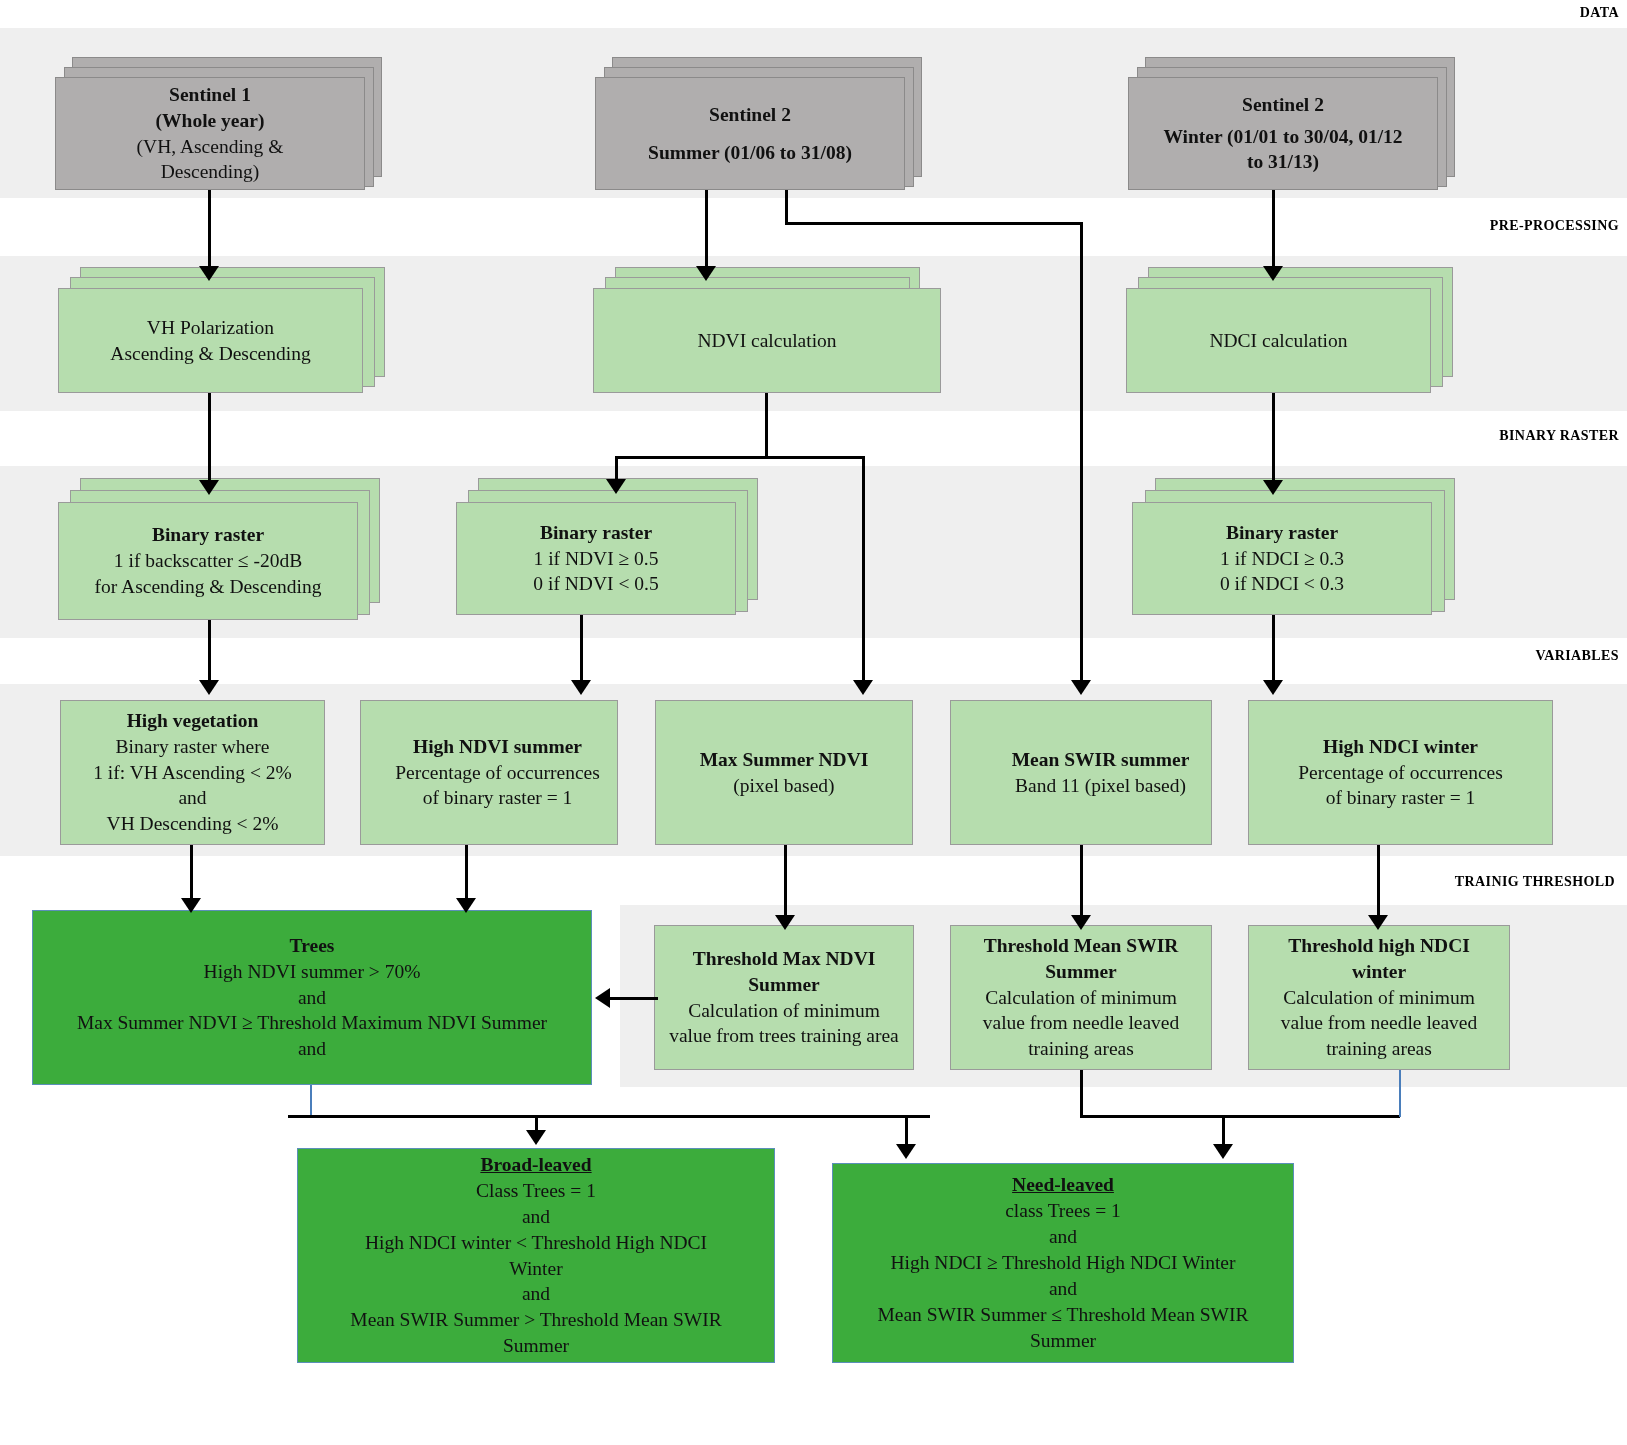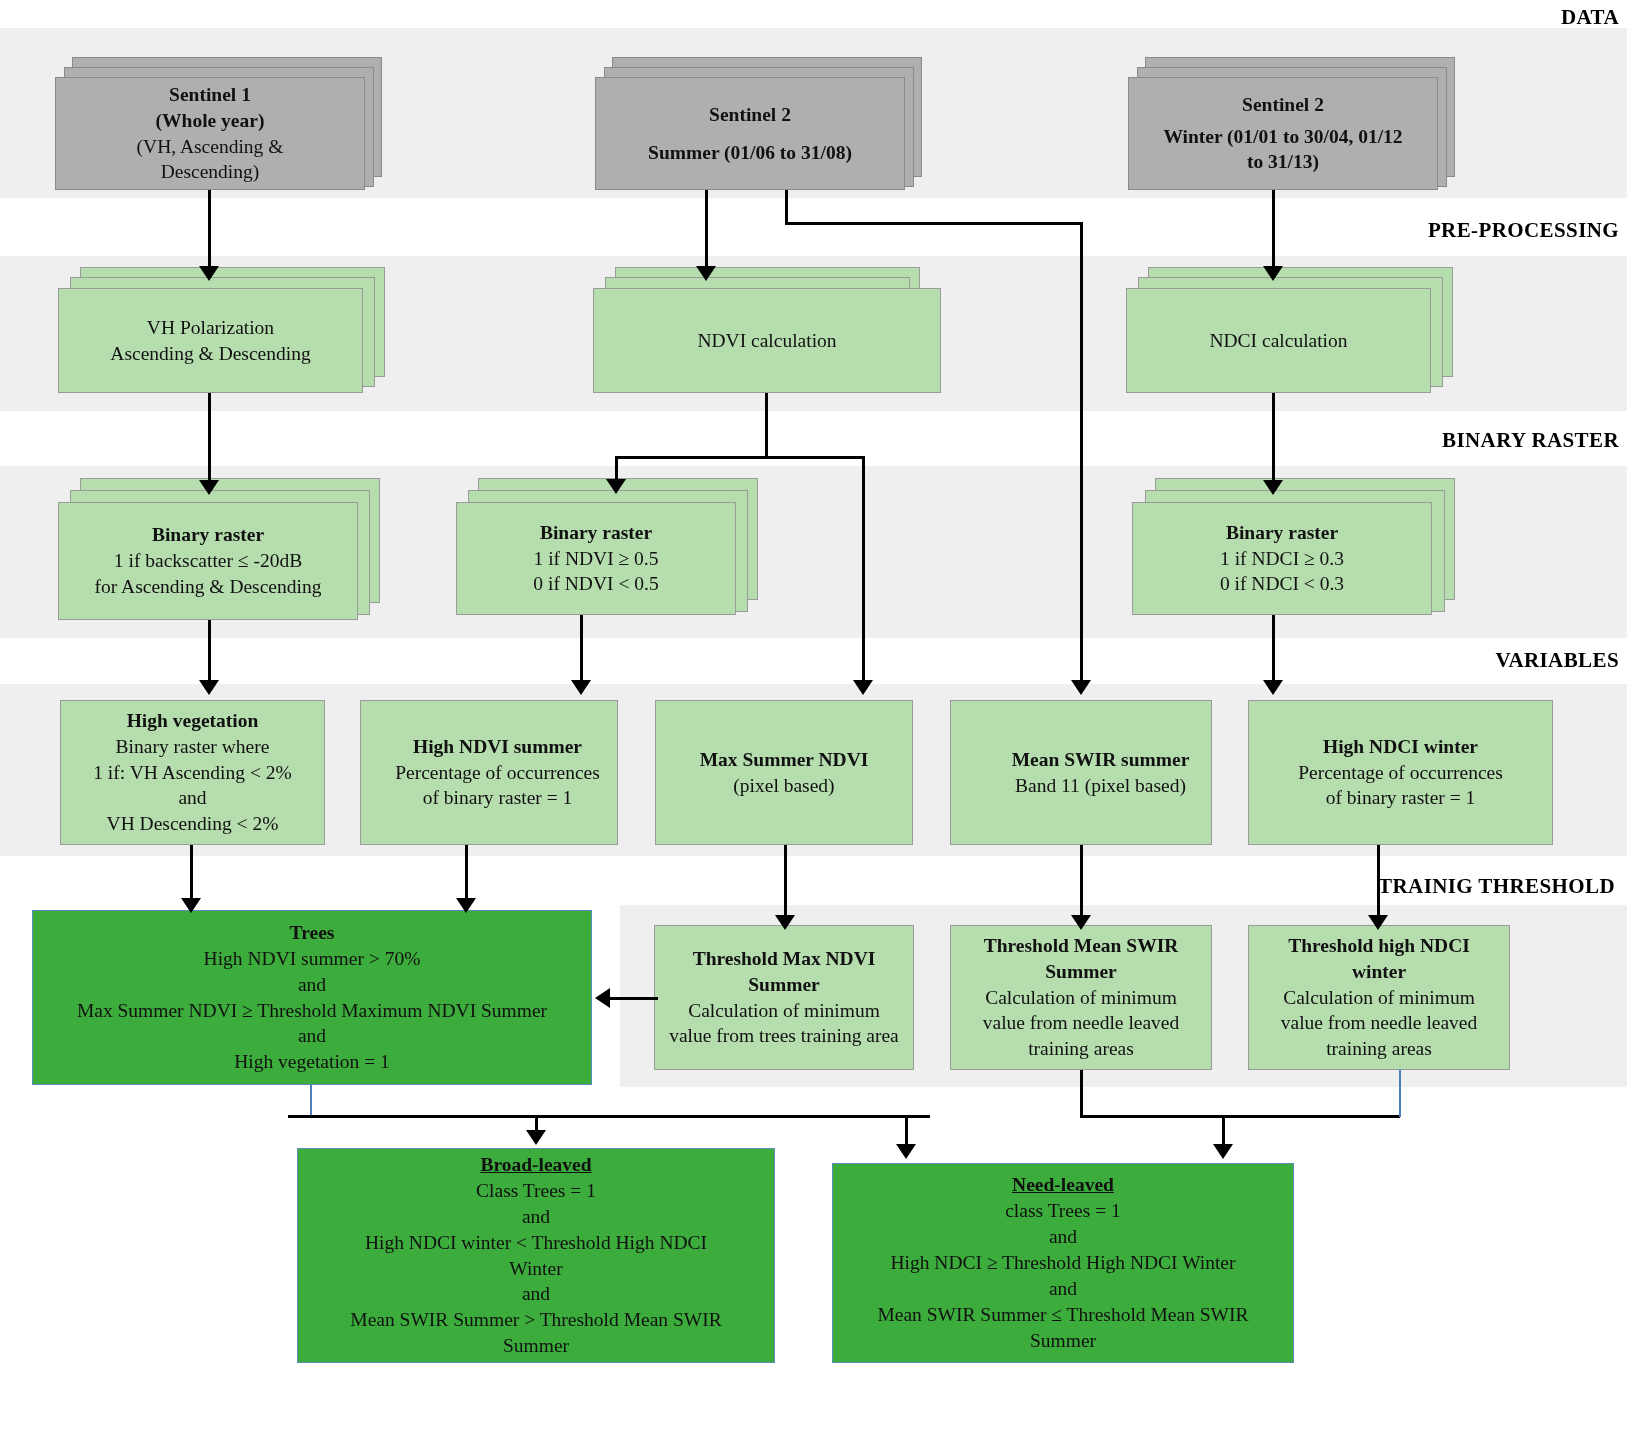--- a/index.html
+++ b/index.html
@@ -4,21 +4,21 @@
 <style>
   html,body{margin:0;padding:0;background:#fff;}
   body{width:1627px;height:1445px;position:relative;
        font-family:"Liberation Serif","DejaVu Serif",serif;color:#111;}
   #canvas{position:absolute;inset:0;width:1627px;height:1445px;overflow:hidden;}
 
   
   .band{position:absolute;background:#efefef;}
 
   
-  .stage-label{position:absolute;font-weight:bold;font-size:21px;
+  .stage-label{position:absolute;font-weight:bold;font-size:14px;
                letter-spacing:.4px;color:#000;text-align:left;white-space:nowrap;}
 
   
   .node{position:absolute;box-sizing:border-box;display:flex;
         align-items:center;justify-content:center;text-align:center;
         font-size:19.5px;line-height:1.33;padding:4px 8px;}
   .node .inner{width:100%;}
   .node b{font-weight:bold;}
 
   .gray{background:#b0aeae;border:1px solid #8b8a8a;font-family:Liberation Serif, serif;}
@@ -184,21 +184,20 @@
     </div>
   </div>
 
   <div class="node dgreen" style="left:32px;top:910px;width:560px;height:175px;">
     <div class="inner">
       <div><b>Trees</b></div>
       <div>High NDVI summer &gt; 70%</div>
       <div>and</div>
       <div>Max Summer NDVI ≥ Threshold Maximum NDVI Summer</div>
       <div>and</div>
-      <div>High vegetation = 1</div>
     </div>
   </div>
 
   <div class="node lgreen" style="left:654px;top:925px;width:260px;height:145px;">
     <div class="inner">
       <div><b>Threshold Max NDVI</b></div>
       <div><b>Summer</b></div>
       <div>Calculation of minimum</div>
       <div>value from trees training area</div>
     </div>

